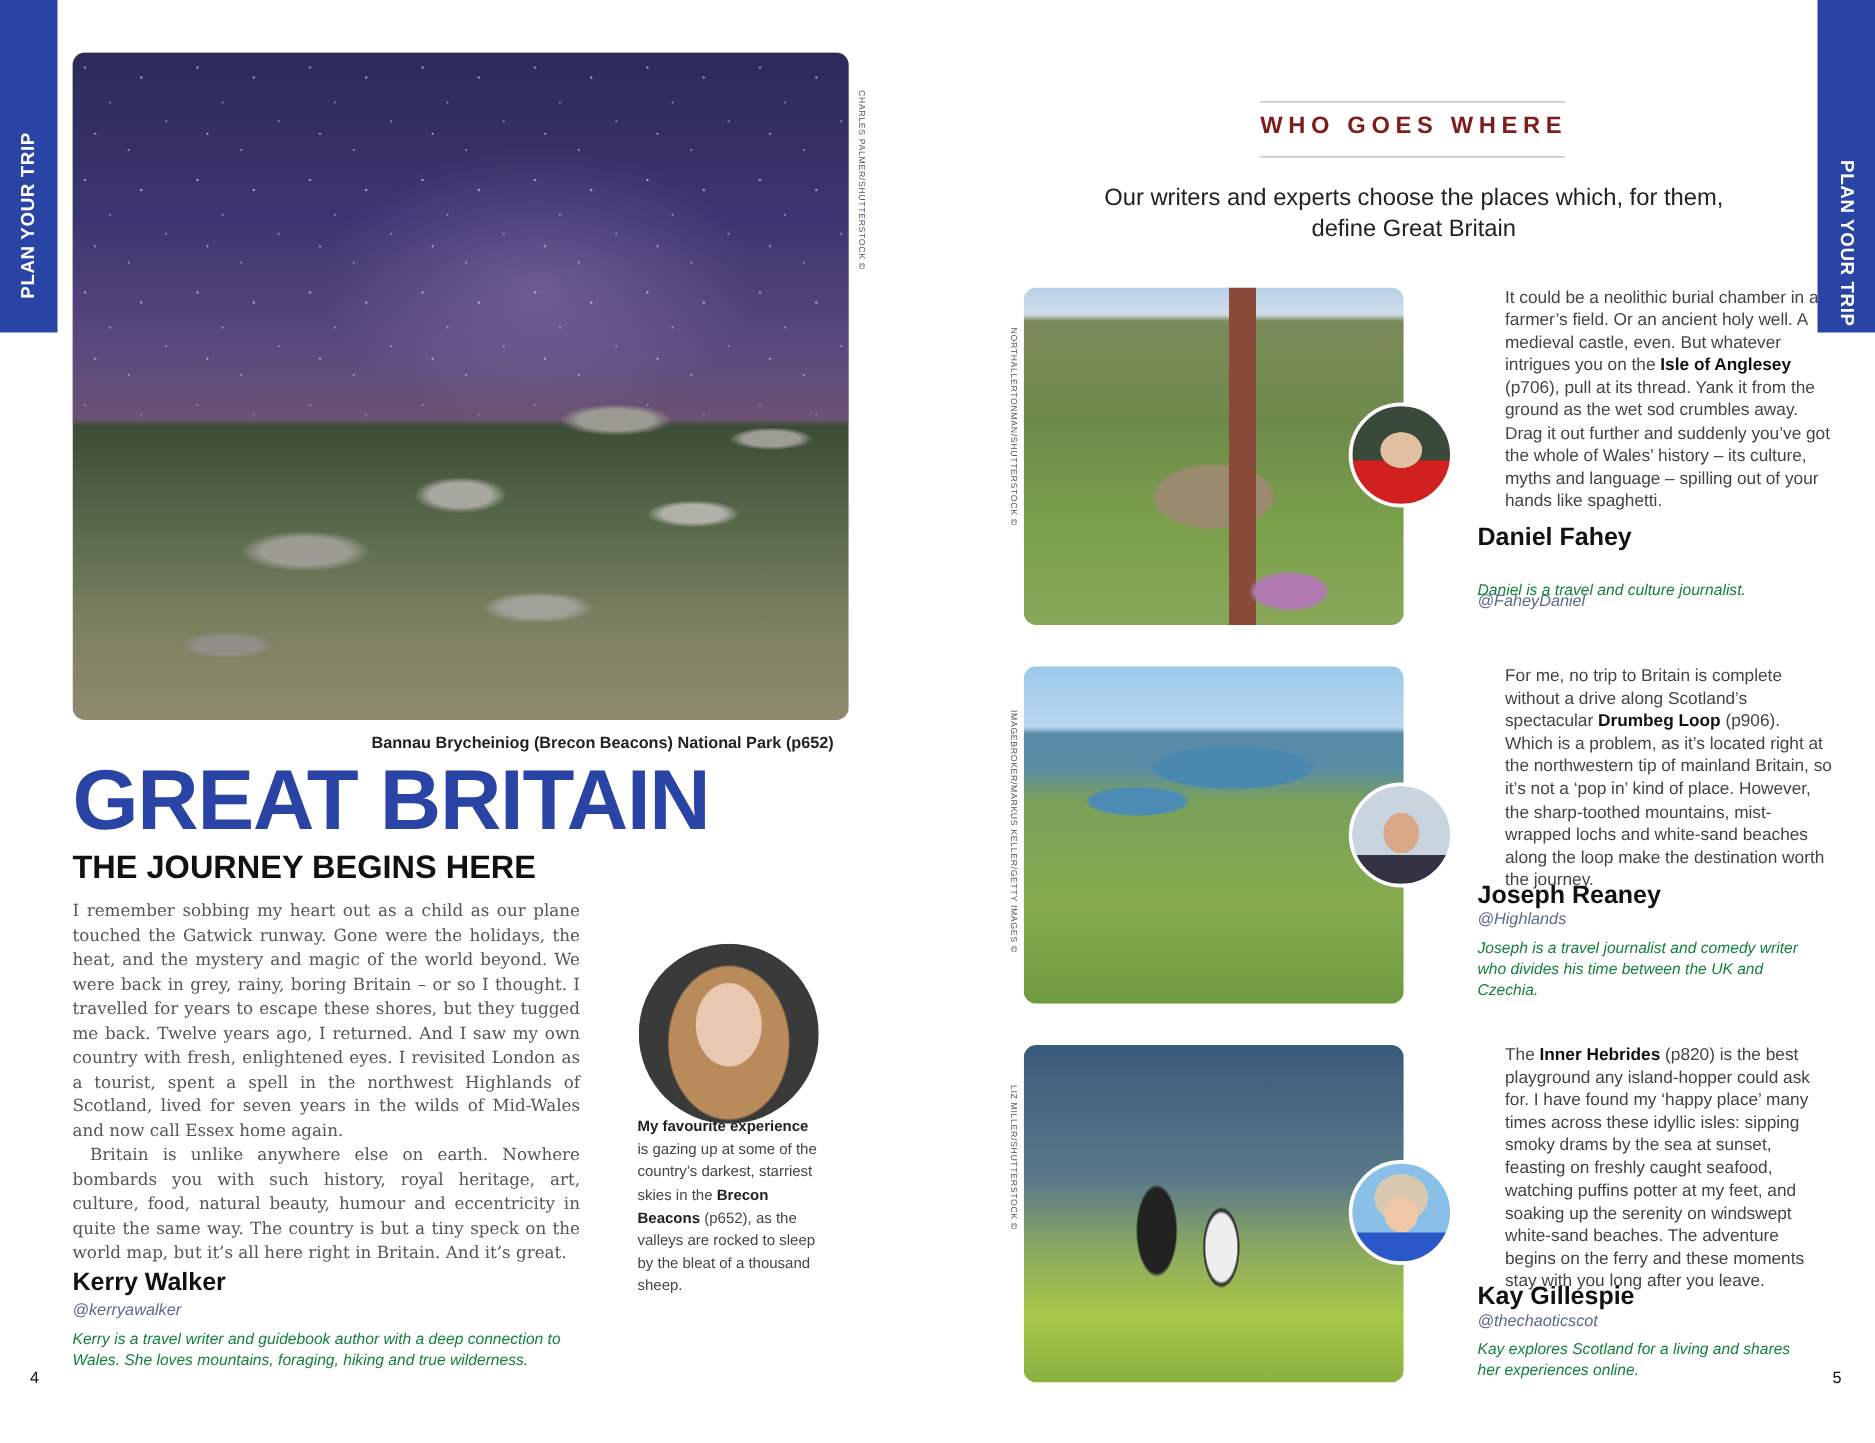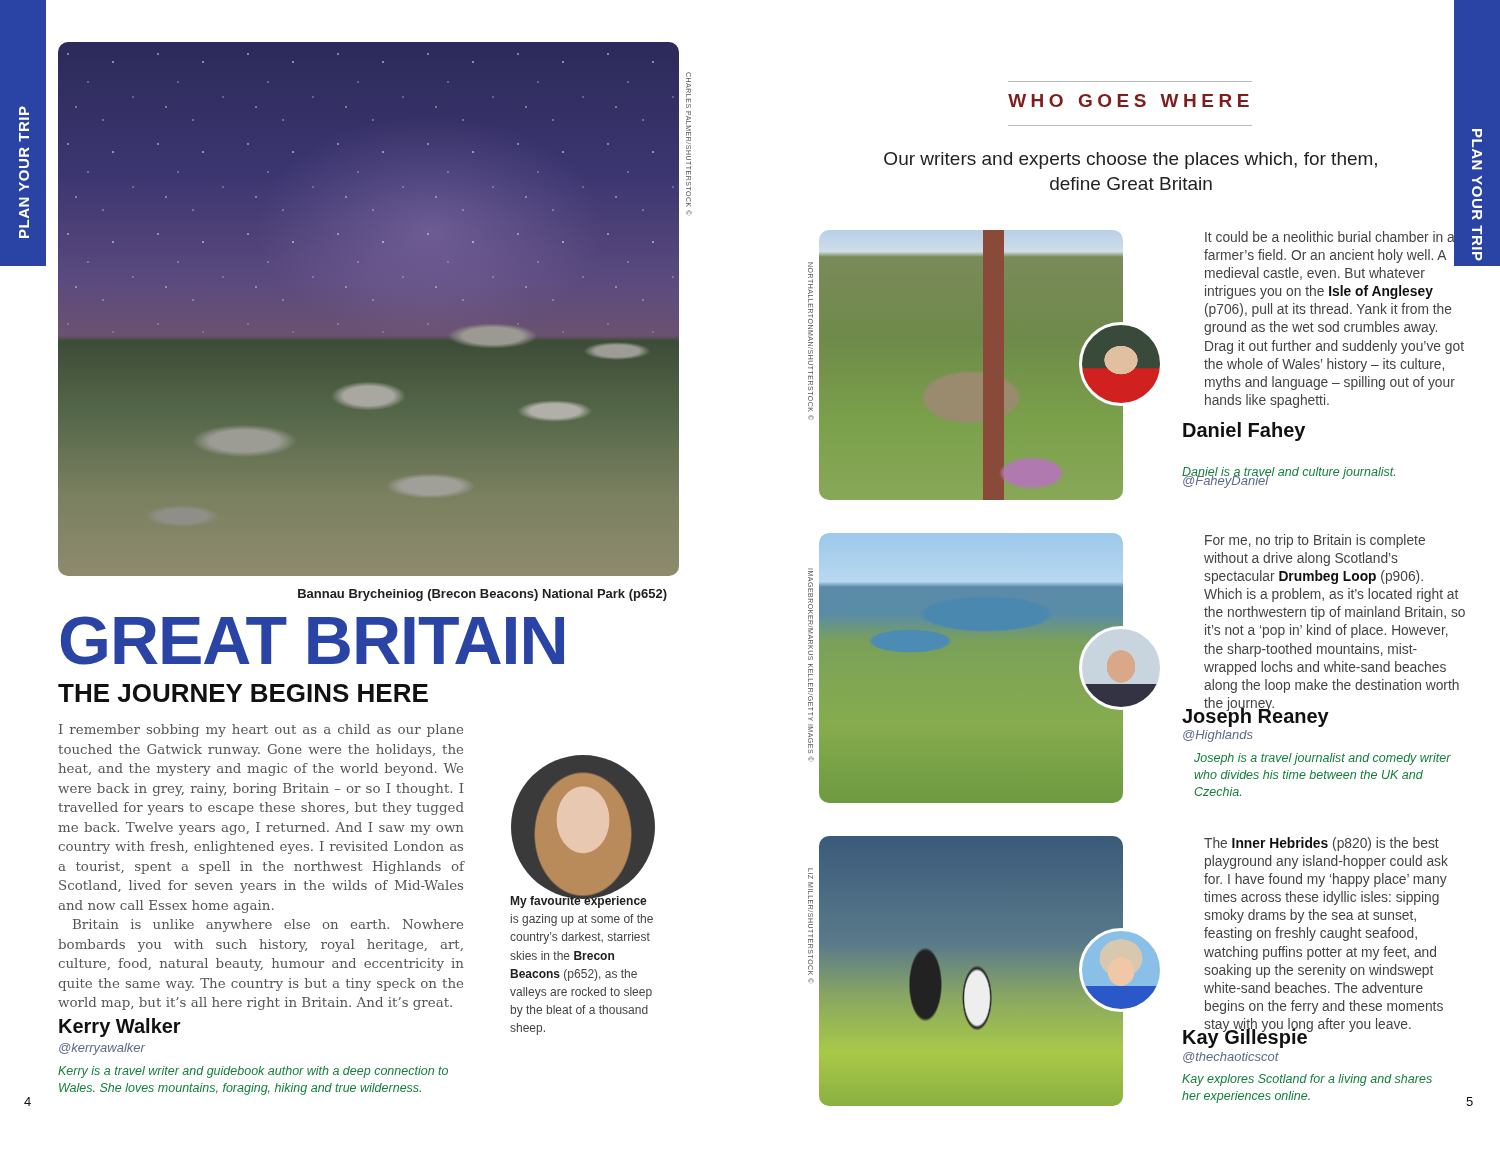--- a/index.html
+++ b/index.html
@@ -154,21 +154,21 @@
 <div class="author-bio" style="left:1182px; top:464px; width:262px;">Daniel is a travel and culture journalist.</div>
 
 <div class="credit" style="left:814px; top:568px;">IMAGEBROKER/MARKUS KELLER/GETTY IMAGES ©</div>
 <div class="photo card-photo photo-drumbeg"></div>
 <div class="avatar avatar-joseph"></div>
 <div class="writer-text" style="top:532px;">
   <span>For me, no trip to Britain is complete without a drive along Scotland’s spectacular </span><b>Drumbeg Loop</b><span> (p906). Which is a problem, as it’s located right at the northwestern tip of mainland Britain, so it’s not a ‘pop in’ kind of place. However, the sharp-toothed mountains, mist-wrapped lochs and white-sand beaches along the loop make the destination worth the journey.</span>
 </div>
 <div class="author-name" style="left:1182px; top:705px;">Joseph Reaney</div>
 <div class="author-handle" style="left:1182px; top:727px;">@Highlands</div>
-<div class="author-bio" style="left:1182px; top:750px; width:262px;margin-left:12px;">Joseph is a travel journalist and comedy writer who divides his time between the UK and Czechia.</div>
+<div class="author-bio" style="left:1182px; top:750px; width:262px;">Joseph is a travel journalist and comedy writer who divides his time between the UK and Czechia.</div>
 
 <div class="credit" style="left:814px; top:868px;">LIZ MILLER/SHUTTERSTOCK ©</div>
 <div class="photo card-photo photo-puffins"></div>
 <div class="avatar avatar-kay"></div>
 <div class="writer-text" style="top:835px;">
   <span>The </span><b>Inner Hebrides</b><span> (p820) is the best playground any island-hopper could ask for. I have found my ‘happy place’ many times across these idyllic isles: sipping smoky drams by the sea at sunset, feasting on freshly caught seafood, watching puffins potter at my feet, and soaking up the serenity on windswept white-sand beaches. The adventure begins on the ferry and these moments stay with you long after you leave.</span>
 </div>
 <div class="author-name" style="left:1182px; top:1026px;text-align:center;">Kay Gillespie</div>
 <div class="author-handle" style="left:1182px; top:1049px;">@thechaoticscot</div>
 <div class="author-bio" style="left:1182px; top:1071px; width:262px;">Kay explores Scotland for a living and shares her experiences online.</div>

